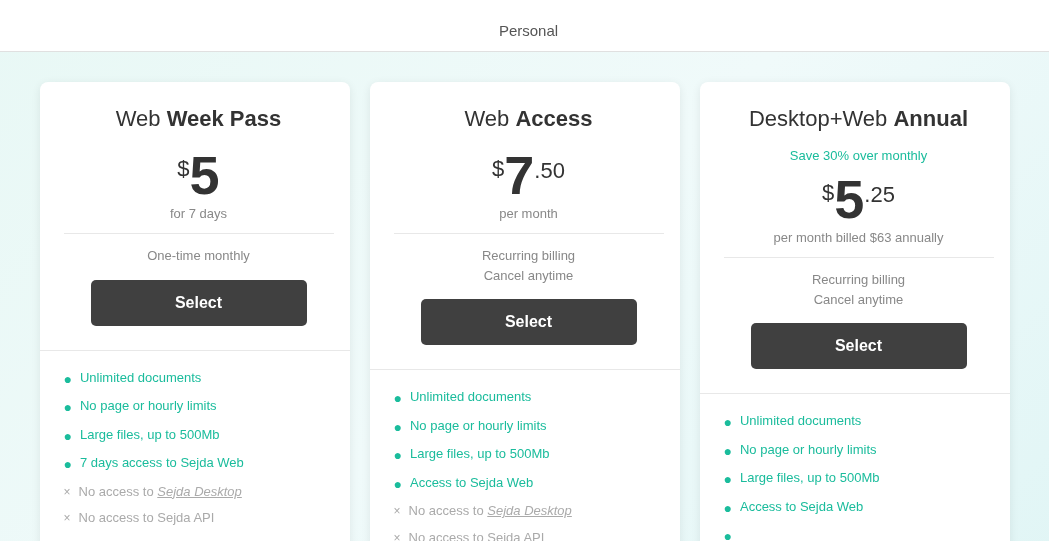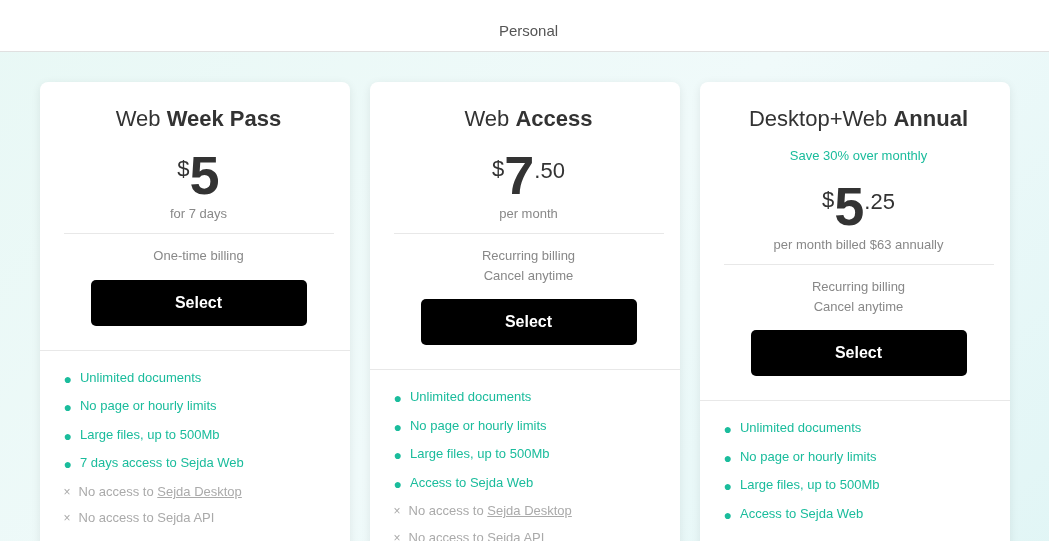--- a/index.html
+++ b/index.html
@@ -56,21 +56,21 @@
       font-weight: 400;
       color: #333;
       margin-bottom: 16px;
     }
     .card-title strong {
       font-weight: 700;
     }
     .save-badge {
       color: #1abc9c;
       font-size: 13px;
-      margin-bottom: 16px;
+      margin-bottom: 9px;
     }
     .price-block {
       display: flex;
       align-items: flex-start;
       justify-content: center;
       margin: 4px 0 4px 0;
     }
     .price-dollar-sign {
       font-size: 22px;
       font-weight: 400;
@@ -99,21 +99,21 @@
       border-top: 1px solid #e8e8e8;
       margin: 12px 0;
     }
     .payment-info {
       font-size: 13px;
       color: #888;
       margin-bottom: 14px;
       line-height: 1.5;
     }
     .select-btn {
-      background: #000000;
+      background: #404040;
       color: white;
       border: none;
       border-radius: 5px;
       padding: 14px 50px;
       font-size: 16px;
       font-weight: 600;
       cursor: pointer;
       width: 80%;
       margin-bottom: 4px;
     }
@@ -143,40 +143,41 @@
     }
     .feature-text {
       color: #1abc9c;
     }
     .feature-text.disabled {
       color: #aaa;
     }
     .feature-link {
       color: #1abc9c;
       text-decoration: underline;
+      font-style: italic;
     }
     .feature-link.disabled {
       color: #aaa;
     }
   </style>
 </head>
 <body>
 
 <div class="tabs-container">
   <div class="tab inactive">
     <span>Personal</span>
   </div>
 </div>
 
 <div class="cards-container">
 <div class="card">
       <div class="card-top"><div class="card-title">Web <strong>Week Pass</strong></div><div class="price-block">
           <span class="price-dollar-sign">$</span>
           <span class="price-main">5</span>
-        </div><div class="price-period">for 7 days</div><hr class="divider"><div class="payment-info" style="white-space: pre-line;">One-time billing</div><button class="select-btn">Select</button></div>
+        </div><div class="price-period">for 7 days</div><hr class="divider"><div class="payment-info" style="white-space: pre-line;">One-time monthly</div><button class="select-btn">Select</button></div>
       <div class="card-features">
         <div class="feature-item">
           <span class="feature-icon check">●</span>
           <span class="feature-text">Unlimited documents</span>
         </div>
         <div class="feature-item">
           <span class="feature-icon check">●</span>
           <span class="feature-text">No page or hourly limits</span>
         </div>
         <div class="feature-item">

